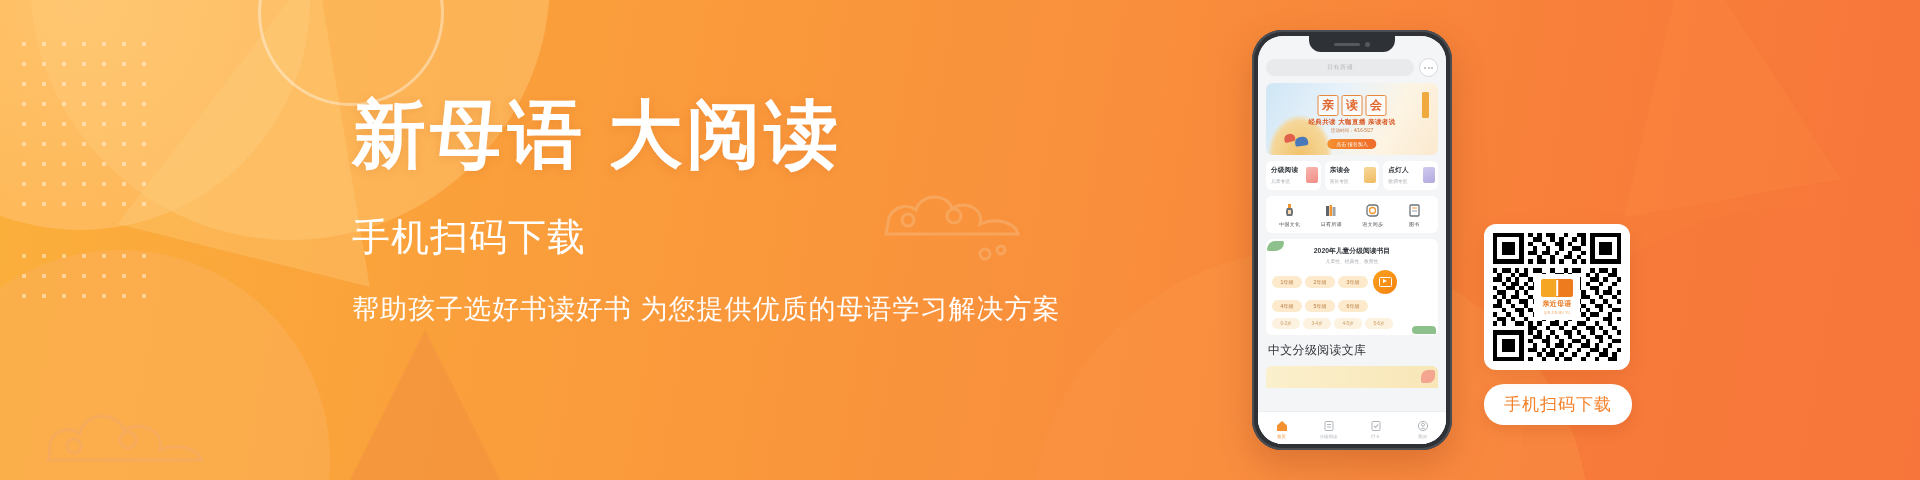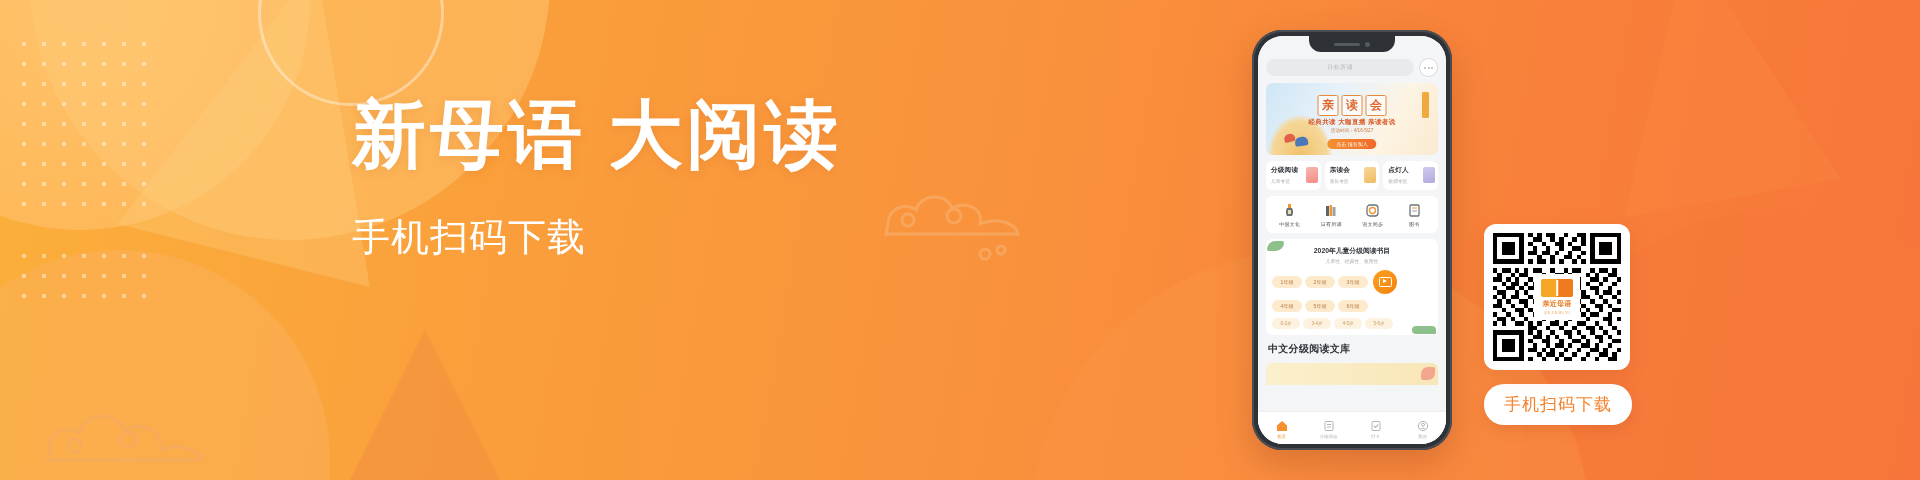--- a/index.html
+++ b/index.html
@@ -165,21 +165,21 @@
   }
   .grade.sm{background:#fdf2e0;color:#c99a60;width:28px;font-size:4.6px;}
   .playbtn{
     width:24px;height:24px;border-radius:50%;background:linear-gradient(135deg,#fba11f,#f4820f);
     display:flex;align-items:center;justify-content:center;margin-left:2px;
   }
   .playbtn .scr{width:11px;height:8px;border:1.2px solid #fff;border-radius:1.5px;position:relative;}
   .playbtn .scr:after{content:"";position:absolute;left:3px;top:1.6px;border-left:4px solid #fff;
     border-top:2.4px solid transparent;border-bottom:2.4px solid transparent;}
 
-  .ph-sec{font-size:10px;color:#2f3338;font-weight:700;padding:1px 2px;letter-spacing:.3px;}
+  .ph-sec{font-size:12px;color:#2f3338;font-weight:400;padding:1px 2px;letter-spacing:.3px;}
   .ph-strip{height:22px;border-radius:6px 6px 0 0;background:linear-gradient(90deg,#fbf0cd,#f8e6b6);position:relative;overflow:hidden;}
   .ph-strip .pill{position:absolute;right:3px;top:4px;width:14px;height:13px;background:#f4a58f;border-radius:7px 2px 7px 2px;}
 
   .ph-tabbar{
     position:absolute;left:0;right:0;bottom:0;height:30px;background:#fff;
     border-top:1px solid #eceef0;display:flex;align-items:center;padding-top:2px;
   }
   .ph-tab{flex:1;display:flex;flex-direction:column;align-items:center;gap:2px;}
   .ph-tab .ti{width:12px;height:12px;}
   .ph-tab .tl{font-size:4.4px;color:#b0b4b9;}
@@ -244,20 +244,21 @@
   <svg class="ornament orn-cloud-2" viewBox="0 0 170 70">
     <path d="M10 56 C6 36 28 28 40 38 C44 16 76 14 84 34 C104 24 124 36 120 54
              C140 46 158 54 162 64 L8 64 Z" fill="none" stroke="#f3a96a" stroke-width="3"></path>
     <circle cx="34" cy="50" r="7" fill="none" stroke="#f3a96a" stroke-width="3"></circle>
     <circle cx="88" cy="44" r="8" fill="none" stroke="#f3a96a" stroke-width="3"></circle>
   </svg>
 
   <div class="copy">
     <div class="headline">新母语 大阅读</div>
     <div class="appname">手机扫码下载</div>
+    <div class="tagline">帮助孩子选好书读好书 为您提供优质的母语学习解决方案</div>
   </div>
 
   <div class="phone">
     <div class="phone-screen">
       <div class="notch">
         <i class="spk"></i>
         <i class="cam"></i>
       </div>
 
       <div class="ph-body">

